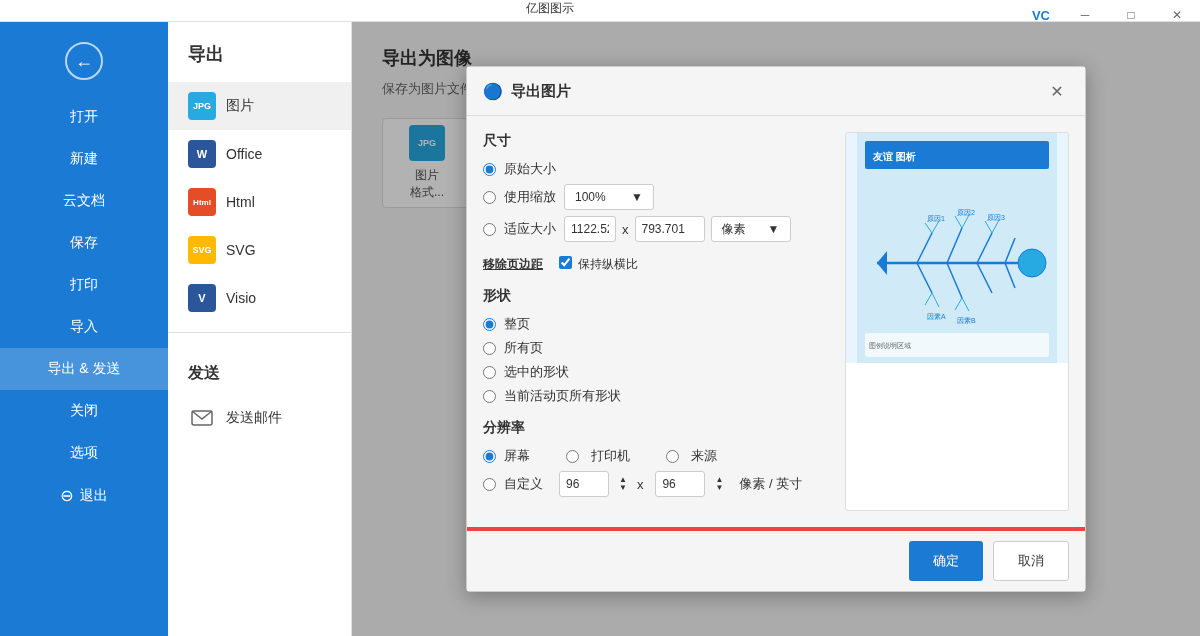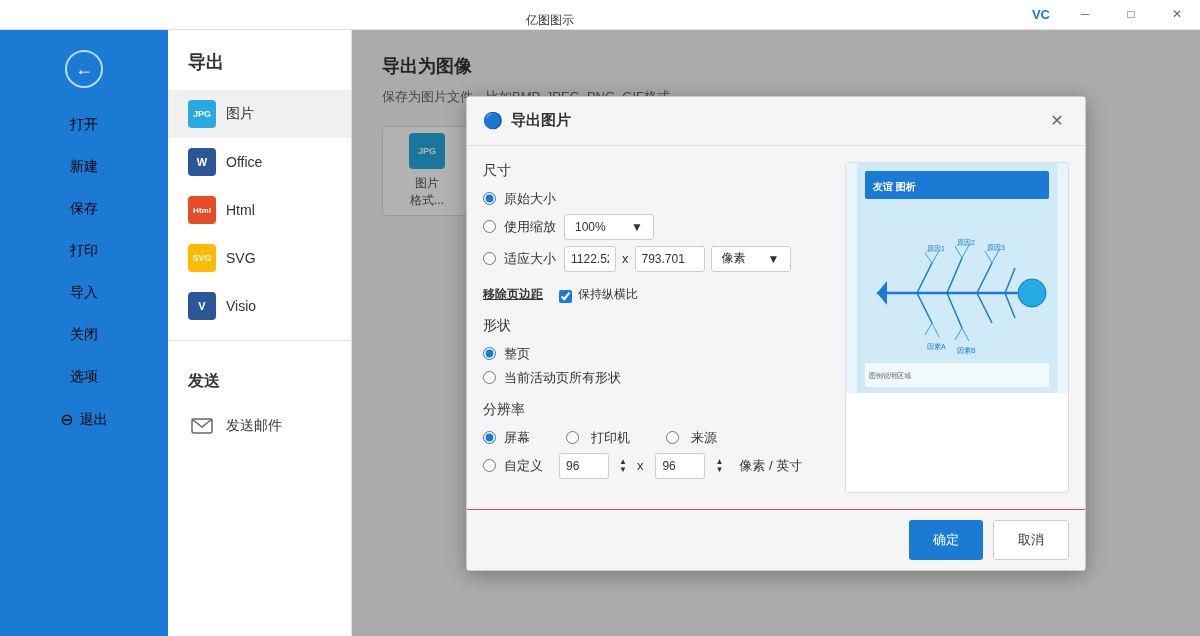--- a/index.html
+++ b/index.html
@@ -1,32 +1,32 @@
 <!DOCTYPE html>
 <html><head>
   <meta charset="utf-8">
   <style>
     * { box-sizing: border-box; margin: 0; padding: 0; }
     body { font-family: 'Microsoft YaHei', 'PingFang SC', sans-serif; font-size: 13px; background: #f0f0f0; width: 1200px; height: 636px; overflow: hidden; display: flex; flex-direction: column; }
 
     
-    .titlebar { height: 30px; background: #fff; display: flex; align-items: flex-end; justify-content: space-between; padding: 0 0 0 0; border-bottom: 1px solid #e0e0e0; }
+    .titlebar { height: 22px; background: #fff; display: flex; align-items: flex-start; justify-content: space-between; padding: 0 0 0 0; border-bottom: 1px solid #e0e0e0; }
     .titlebar-title { flex: 1; text-align: center; font-size: 12px; color: #333; }
     .titlebar-controls { display: flex; align-items: center; }
     .titlebar-btn { width: 46px; height: 30px; display: flex; align-items: center; justify-content: center; font-size: 12px; color: #666; cursor: pointer; }
     .titlebar-user { padding: 0 12px; font-size: 13px; color: #1a7ad4; font-weight: bold; }
 
     
     .main { display: flex; flex: 1; height: calc(636px - 30px); }
 
     
     .sidebar { width: 168px; background: #1a7ad4; display: flex; flex-direction: column; align-items: stretch; padding-top: 10px; }
     .sidebar-back { display: flex; align-items: center; justify-content: center; padding: 10px 0 16px 0; }
     .back-circle { width: 38px; height: 38px; border-radius: 50%; border: 2px solid rgba(255,255,255,0.7); display: flex; align-items: center; justify-content: center; color: #fff; font-size: 18px; cursor: pointer; }
-    .sidebar-item { color: #000000; padding: 12px 0; text-align: center; cursor: pointer; font-size: 14px; }
+    .sidebar-item { color: #ffffff; padding: 12px 0; text-align: center; cursor: pointer; font-size: 14px; }
     .sidebar-item.active { background: rgba(255,255,255,0.2); }
 
     
     .mid-panel { width: 184px; background: #fff; border-right: 1px solid #e0e0e0; padding: 20px 0; }
     .mid-section-title { font-size: 18px; color: #333; font-weight: bold; padding: 0 20px 16px 20px; }
     .mid-item { display: flex; align-items: center; padding: 10px 20px; cursor: pointer; }
     .mid-item.active { background: #f0f0f0; }
     .mid-item-icon { width: 28px; height: 28px; margin-right: 10px; flex-shrink: 0; display: flex; align-items: center; justify-content: center; border-radius: 4px; font-size: 10px; font-weight: bold; color: #fff; }
     .icon-jpg { background: #27aae1; }
     .icon-pdf { background: #e74c3c; }
@@ -52,33 +52,33 @@
     .modal-overlay { position: absolute; top: 0; left: 0; right: 0; bottom: 0; background: rgba(0,0,0,0.3); display: flex; align-items: center; justify-content: center; z-index: 10; }
     .modal { background: #f5f5f5; border: 1px solid #ccc; border-radius: 4px; width: 620px; box-shadow: 0 4px 20px rgba(0,0,0,0.3); }
     .modal-header { background: #f5f5f5; padding: 12px 16px; display: flex; align-items: center; justify-content: space-between; border-bottom: 1px solid #ddd; }
     .modal-header-title { font-size: 15px; color: #333; font-weight: bold; display: flex; align-items: center; gap: 8px; }
     .modal-close { width: 24px; height: 24px; display: flex; align-items: center; justify-content: center; cursor: pointer; font-size: 16px; color: #666; border-radius: 3px; }
     .modal-body { display: flex; padding: 16px; gap: 16px; }
     .modal-left { flex: 1; }
     .modal-right { width: 224px; background: #fff; border: 1px solid #ddd; border-radius: 3px; overflow: hidden; }
     .modal-preview { width: 100%; height: 230px; background: #e8f4ff; display: flex; align-items: center; justify-content: center; overflow: hidden; }
 
-    .section-label { font-size: 14px; color: #333; font-weight: normal; margin-bottom: 10px; }
+    .section-label { font-size: 14px; color: #333; font-weight: bold; margin-bottom: 10px; }
     .radio-group { display: flex; flex-direction: column; gap: 6px; margin-bottom: 14px; }
     .radio-row { display: flex; align-items: center; gap: 8px; font-size: 13px; color: #333; }
     .radio-row input[type=radio] { accent-color: #1a7ad4; }
     .input-row { display: flex; align-items: center; gap: 6px; }
     .text-input { height: 26px; border: 1px solid #ccc; border-radius: 3px; padding: 0 6px; font-size: 12px; color: #333; background: #fff; }
     .text-input:disabled { background: #f5f5f5; color: #999; }
     .dropdown-btn { height: 26px; border: 1px solid #ccc; border-radius: 3px; padding: 0 10px; font-size: 12px; color: #333; background: #fff; display: flex; align-items: center; gap: 4px; cursor: pointer; min-width: 80px; justify-content: space-between; }
     .remove-border-btn { font-size: 12px; color: #333; cursor: pointer; background: none; border: none; }
-    .checkbox-row { display: flex; align-items: flex-end; gap: 6px; font-size: 12px; color: #333; }
+    .checkbox-row { display: flex; align-items: flex-start; gap: 6px; font-size: 12px; color: #333; }
     .checkbox-row input[type=checkbox] { accent-color: #1a7ad4; }
 
-    .modal-footer { padding: 10px 16px; display: flex; justify-content: flex-end; gap: 10px; border-top: 1px solid #ef4444; background: #f5f5f5; }
+    .modal-footer { padding: 10px 16px; display: flex; justify-content: flex-end; gap: 10px; border-top: 4px solid #ef4444; background: #f5f5f5; }
     .btn-primary { background: #1a7ad4; color: #fff; border: none; border-radius: 3px; padding: 6px 24px; font-size: 13px; cursor: pointer; }
     .btn-secondary { background: #fff; color: #333; border: 1px solid #ccc; border-radius: 3px; padding: 10px 24px; font-size: 13px; cursor: pointer; }
 
     
     .preview-svg { width: 100%; height: 100%; }
 
     .divider { height: 1px; background: #e0e0e0; margin: 10px 0; }
   </style>
 </head>
 <body>
@@ -102,27 +102,33 @@
         <span>←</span>
       </div>
     </div>
     <div class="sidebar-item">
       <span>打开</span>
     </div>
     <div class="sidebar-item">
       <span>新建</span>
     </div>
     <div class="sidebar-item">
+      <span>云文档</span>
+    </div>
+    <div class="sidebar-item">
       <span>保存</span>
     </div>
     <div class="sidebar-item">
       <span>打印</span>
     </div>
     <div class="sidebar-item">
       <span>导入</span>
+    </div>
+    <div class="sidebar-item active">
+      <span>导出 &amp; 发送</span>
     </div>
     <div class="sidebar-item">
       <span>关闭</span>
     </div>
     <div class="sidebar-item">
       <span>选项</span>
     </div>
     <div class="sidebar-item" style="display:flex;align-items:center;justify-content:center;gap:6px;">
       <span style="font-size:16px;">⊖</span>
       <span>退出</span>
@@ -247,20 +253,28 @@
                 <input type="checkbox" checked="" style="">
                 <label>保持纵横比</label>
               </div>
             </div>
 
             <div class="section-label">形状</div>
             <div class="radio-group">
               <div class="radio-row">
                 <input type="radio" name="shape" checked="" style="">
                 <label>整页</label>
+              </div>
+              <div class="radio-row">
+                <input type="radio" name="shape" style="">
+                <label>所有页</label>
+              </div>
+              <div class="radio-row">
+                <input type="radio" name="shape" style="">
+                <label>选中的形状</label>
               </div>
               <div class="radio-row">
                 <input type="radio" name="shape" style="">
                 <label>当前活动页所有形状</label>
               </div>
             </div>
 
             <div class="section-label">分辨率</div>
             <div class="radio-group">
               <div class="radio-row">

